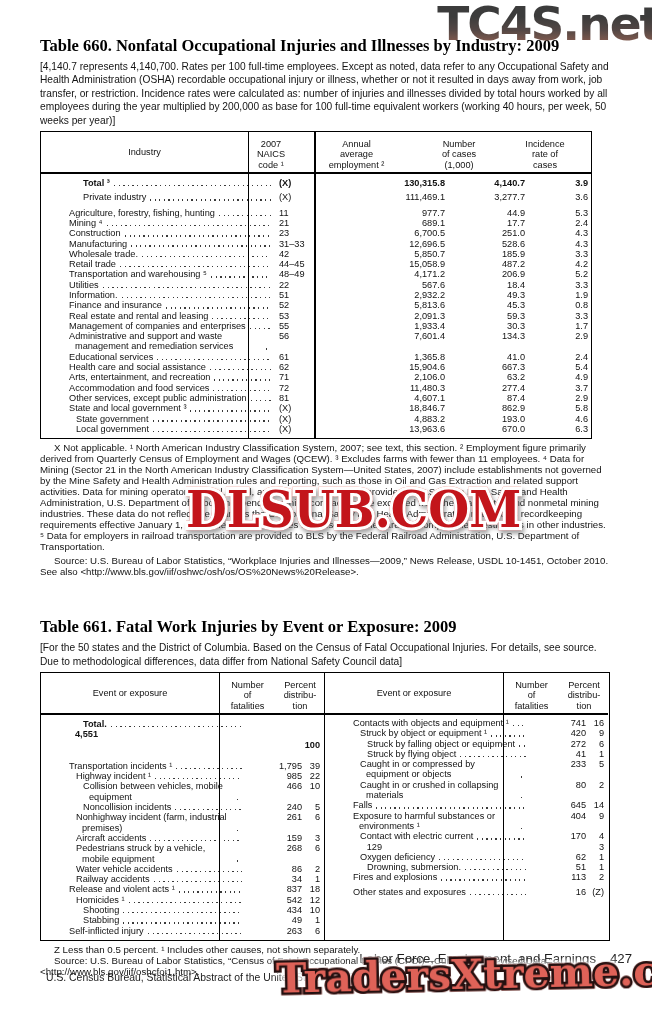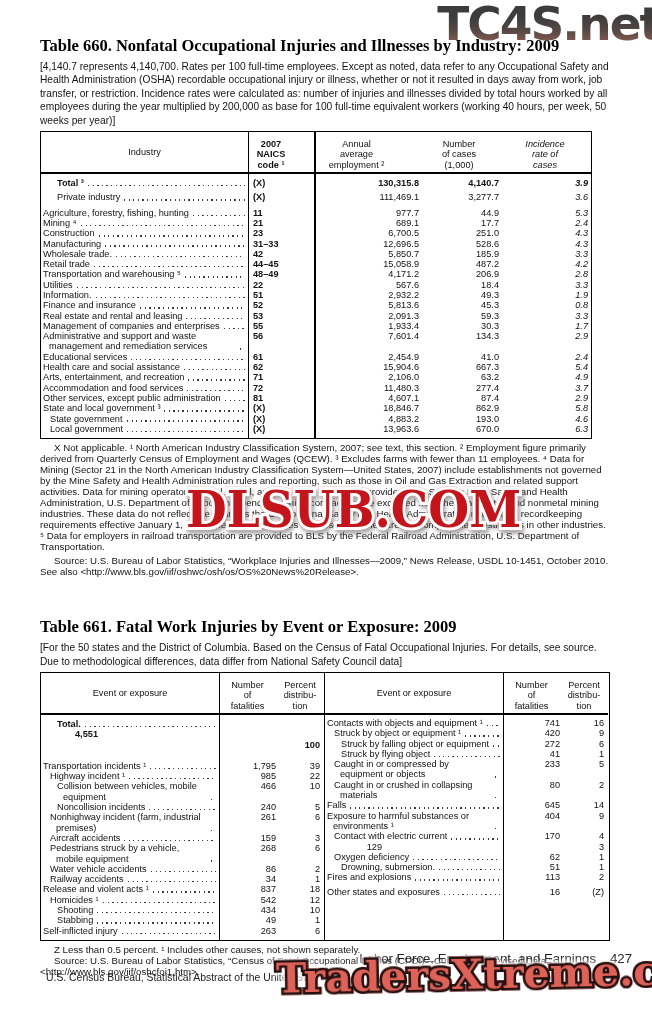--- a/index.html
+++ b/index.html
@@ -15,34 +15,34 @@
   .fnp{text-indent:14px;}
 
   
   .tbl{position:relative;border:solid #000;border-width:1.5px 1px 1.5px 1px;background:#fff;}
   .thead{display:flex;border-bottom:2px solid #000;font-size:9.2px;line-height:10.4px;}
   .thead .hc{align-self:center;text-align:center;}
   .thead .hb{align-self:flex-end;text-align:center;}
   .pre{white-space:pre-line;}
   .tbody{padding:3px 0 4px 0;}
   .trow{display:flex;font-size:9.2px;line-height:10.3px;}
-  .cell-label{display:flex;align-items:center;overflow:hidden;}
+  .cell-label{display:flex;align-items:center;overflow:hidden;margin-left:26px;}
   .txt{padding-left:6px;text-indent:-6px;margin-left:2px;}
   .leader{flex:1 1 5px;min-width:5px;height:1.4px;margin:0 3px 2px 4px;align-self:flex-end;
           background:repeating-linear-gradient(90deg,#3a3a3a 0 1.3px,transparent 1.3px 4.6px);}
   .num{text-align:right;}
   .vline{position:absolute;top:0;bottom:0;background:#000;}
 
   
   .t660{width:550px;margin-top:2px;}
   .t660 .c-ind{width:207px;}
-  .t660 .c-naics{width:46px;padding-left:5px;box-sizing:border-box;font-weight:bold;}
+  .t660 .c-naics{width:46px;padding-left:5px;box-sizing:border-box;}
   .t660 .c-emp{width:125px;}
   .t660 .c-cases{width:80px;}
-  .t660 .c-rate{flex:1;padding-right:3px;font-style:italic;}
+  .t660 .c-rate{flex:1;padding-right:3px;}
   .t660 .thead{height:40px;}
   .t660 .thead>div{padding:2px 0;}
   .t660 .thead .c-naics{align-self:flex-end;text-align:center;padding-left:0;}
   .t660 .vl1{left:207px;width:1px;}
   .t660 .vl2{left:273px;width:2px;}
   .t660 .trow.total{font-weight:700;margin:1px 0 4px 0;}
   .t660 .trow.total .txt{margin-left:16px;}
   .t660 .trow.pvt{margin:0 0 5px 0;}
   .t660 .trow.pvt .txt{margin-left:16px;}
   .t660 .trow.i1 .txt{margin-left:9px;}
@@ -198,21 +198,21 @@
     <div class="c-rate num"><span class="rate">4.2</span></div>
   </div>
           <div class="trow">
     <div class="c-ind cell-label">
               <span class="txt">Transportation and warehousing ⁵</span>
               <span class="leader"></span>
             </div>
     <div class="c-naics"><span class="naics">48–49</span></div>
     <div class="c-emp num"><span class="emp">4,171.2</span></div>
     <div class="c-cases num"><span class="cases">206.9</span></div>
-    <div class="c-rate num"><span class="rate">2.8</span></div>
+    <div class="c-rate num"><span class="rate">5.2</span></div>
   </div>
           <div class="trow">
     <div class="c-ind cell-label">
               <span class="txt">Utilities</span>
               <span class="leader"></span>
             </div>
     <div class="c-naics"><span class="naics">22</span></div>
     <div class="c-emp num"><span class="emp">567.6</span></div>
     <div class="c-cases num"><span class="cases">18.4</span></div>
     <div class="c-rate num"><span class="rate">3.3</span></div>
@@ -266,21 +266,21 @@
     <div class="c-emp num"><span class="emp">7,601.4</span></div>
     <div class="c-cases num"><span class="cases">134.3</span></div>
     <div class="c-rate num"><span class="rate">2.9</span></div>
   </div>
           <div class="trow">
     <div class="c-ind cell-label">
               <span class="txt">Educational services</span>
               <span class="leader"></span>
             </div>
     <div class="c-naics"><span class="naics">61</span></div>
-    <div class="c-emp num"><span class="emp">2,454.9</span></div>
+    <div class="c-emp num"><span class="emp">1,365.8</span></div>
     <div class="c-cases num"><span class="cases">41.0</span></div>
     <div class="c-rate num"><span class="rate">2.4</span></div>
   </div>
           <div class="trow">
     <div class="c-ind cell-label">
               <span class="txt">Health care and social assistance</span>
               <span class="leader"></span>
             </div>
     <div class="c-naics"><span class="naics">62</span></div>
     <div class="c-emp num"><span class="emp">15,904.6</span></div>

